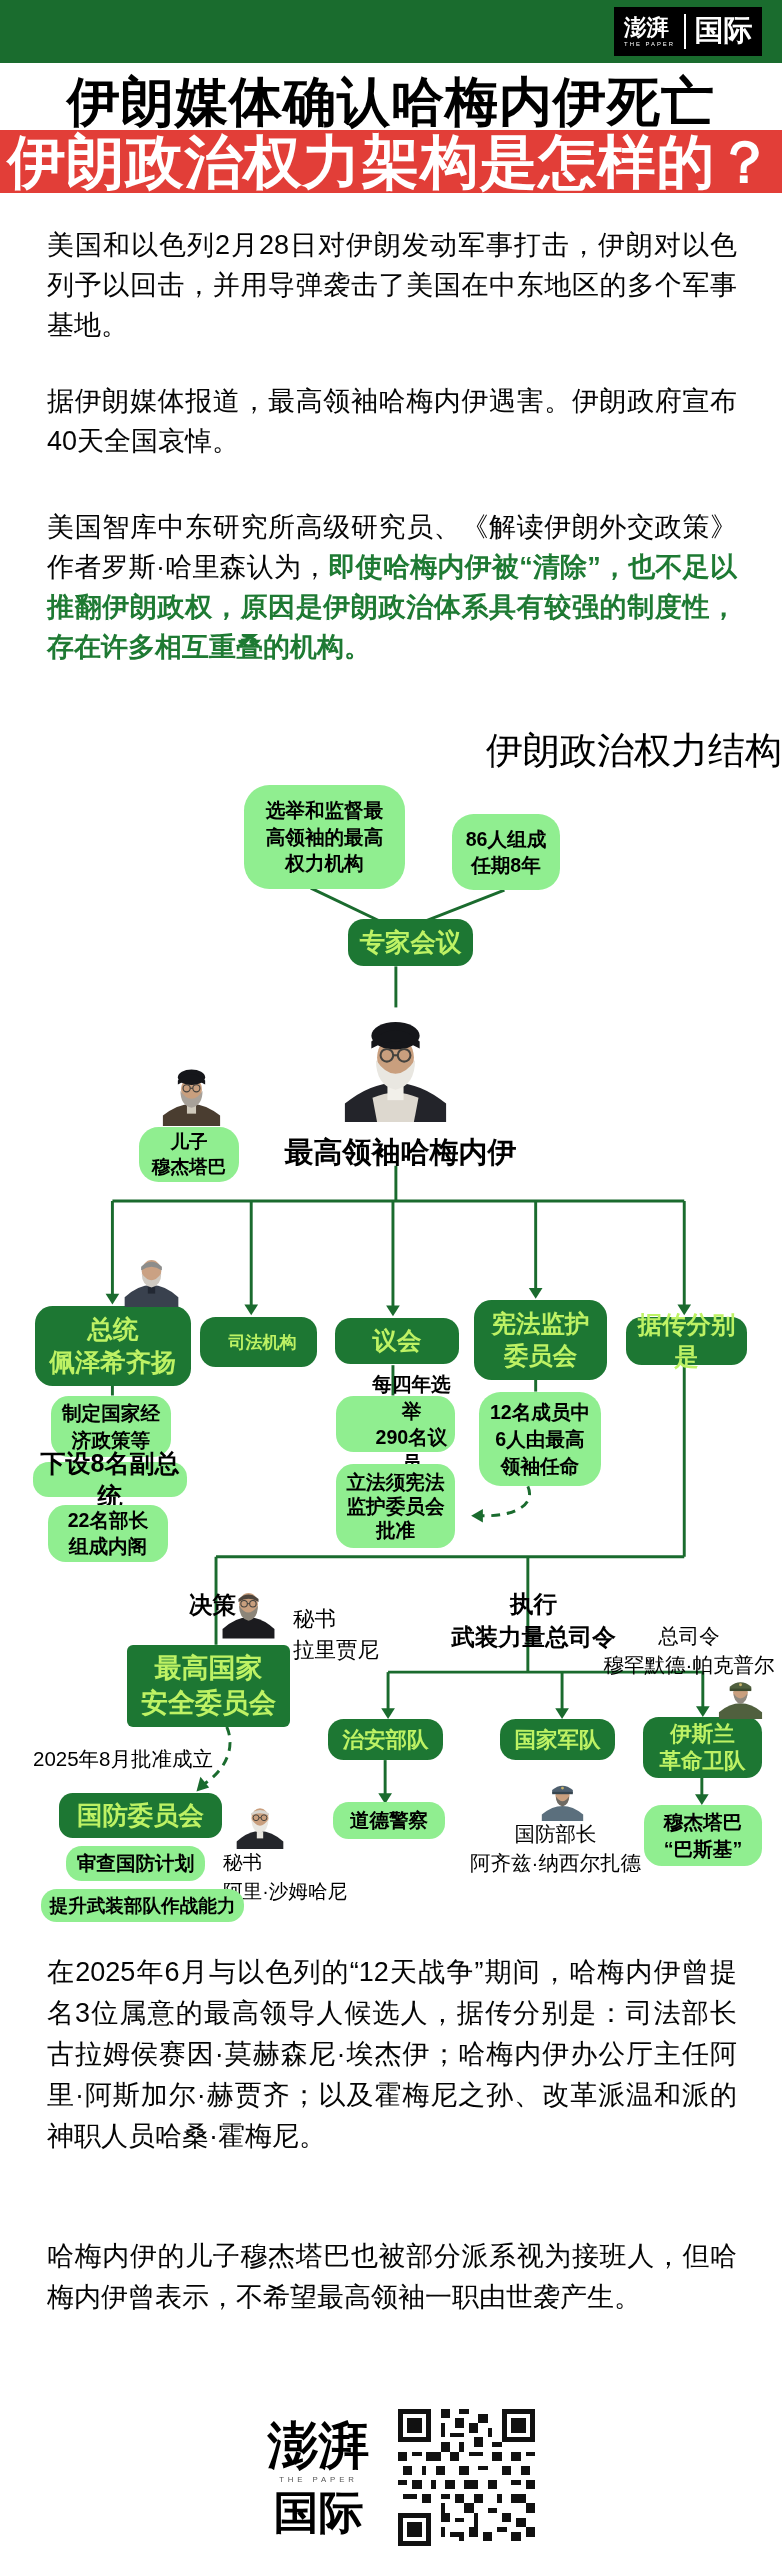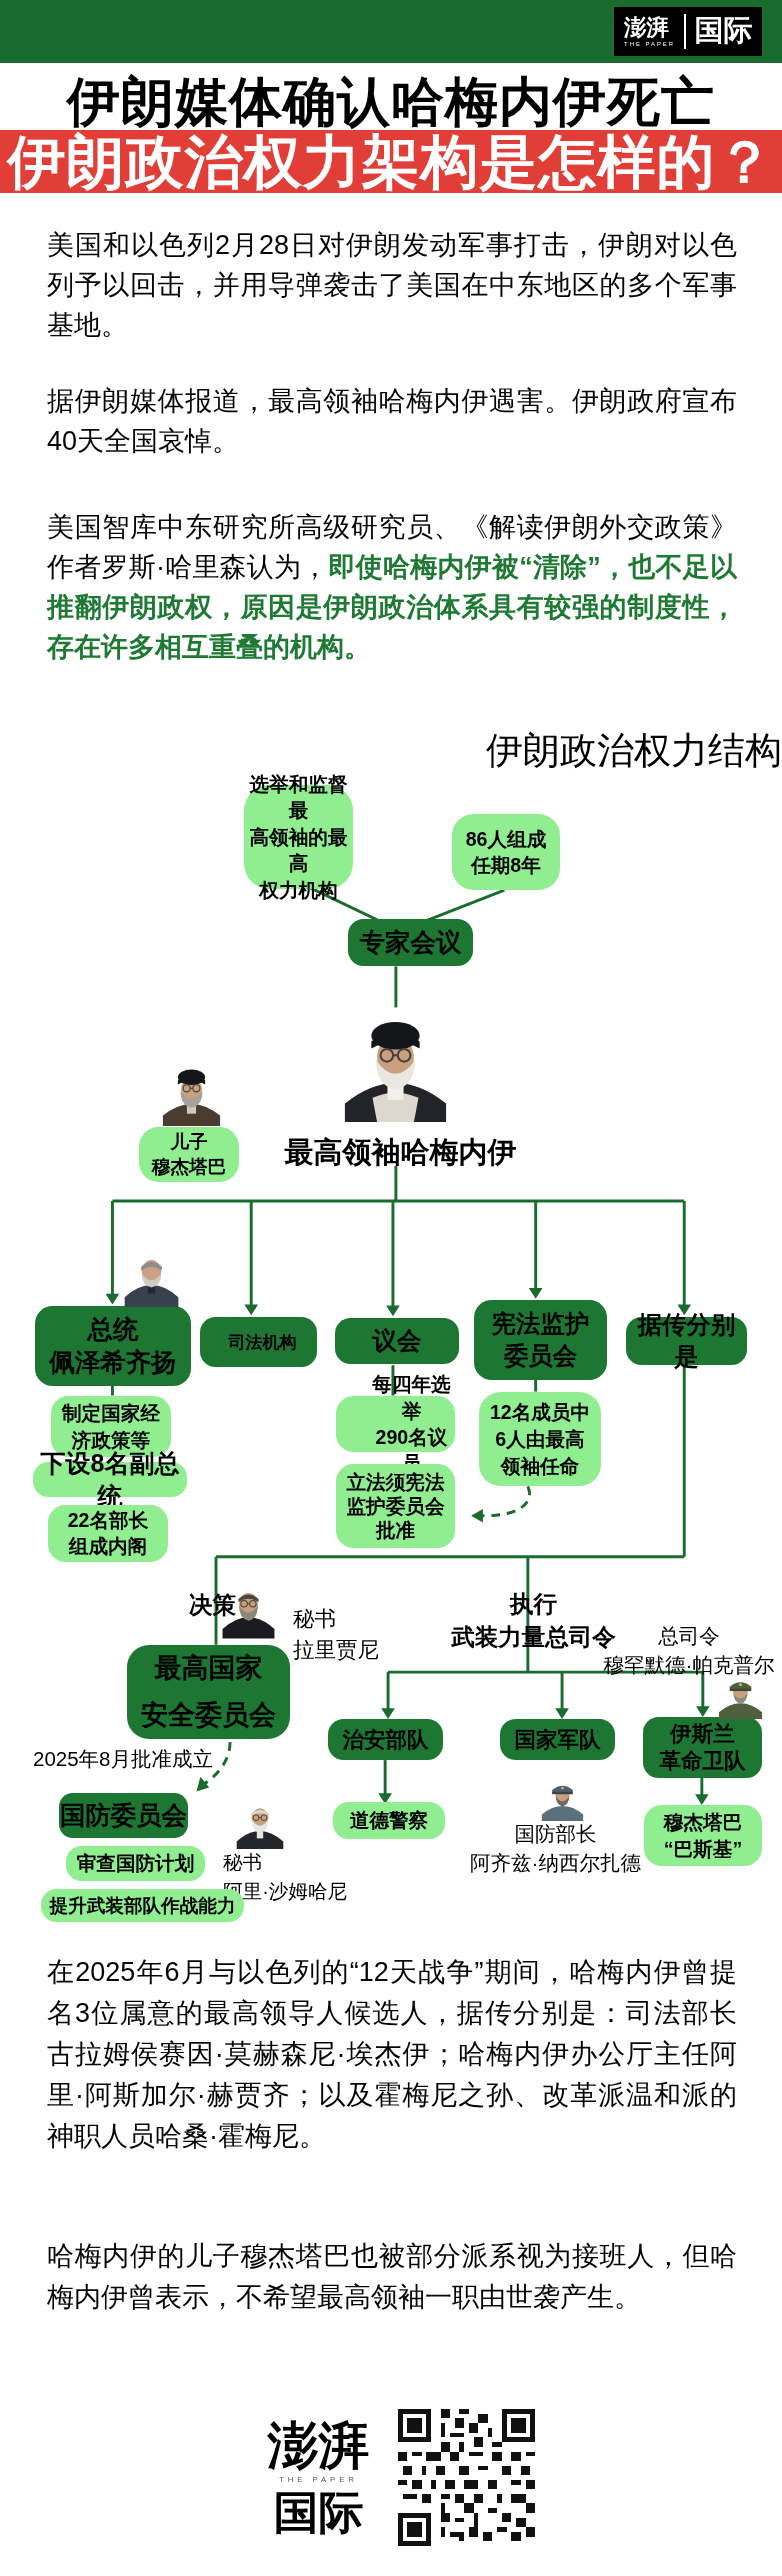--- a/index.html
+++ b/index.html
@@ -19,21 +19,21 @@
   .title2{left:0;top:130px;width:782px;height:63px;line-height:63px;text-align:center;
           font-size:58px;font-weight:900;color:#fff;letter-spacing:1px;}
   
   .para{left:47px;width:690px;font-size:27px;line-height:40px;text-align:justify;word-break:break-all;color:#050505;}
   .green-strong{color:#1e7a33;font-weight:bold;}
   
   .d-title{left:0;top:726px;width:782px;text-align:right;font-size:37px;font-weight:400;}
   .lg{background:#90ee90;border-radius:17.6px;display:flex;align-items:center;justify-content:center;
       text-align:center;font-weight:bold;color:#000;z-index:2;}
   .dg{background:#1d7733;border-radius:15.6px;display:flex;align-items:center;justify-content:center;
-      text-align:center;font-weight:bold;color:#000000;z-index:2;}
+      text-align:center;font-weight:bold;color:#bef264;z-index:2;}
   .lbl{z-index:2;}
   .lines-svg{left:0;top:704px;width:782px;height:1252px;z-index:1;}
   .portrait{z-index:3;}
   .portrait svg{width:100%;height:100%;display:block;}
   
   .f-brand{left:258px;top:2418px;width:121px;text-align:center;}
   .f-brand .b1{font-size:51px;line-height:55px;font-weight:900;font-family:"DejaVu Serif","Liberation Serif",serif;}
   .f-brand .b2{font-size:7.8px;letter-spacing:3.9px;margin:2px 0 3.9px 0;color:#555;}
   .f-brand .b3{font-size:45px;line-height:49px;font-weight:900;}
   .qr{left:398px;top:2409px;width:137px;height:137px;}
@@ -101,21 +101,21 @@
       <polygon points="390,1027 404,1027 397,1038"></polygon>
       <polygon points="568,1027 582,1027 575,1038"></polygon>
       <polygon points="712,1025 726,1025 719,1036"></polygon>
       <polygon points="387,1114 401,1114 394,1125"></polygon>
       <polygon points="711,1115 725,1115 718,1126"></polygon>
       <polygon points="482,830 494,823 494,837"></polygon>
       <polygon points="201,1112 214,1108 205,1097"></polygon>
     </g>
   </svg>
 
-  <div class="abs lg pre" style="left:244px;top:785px;width:109px;height:104px;font-size:19.6px;line-height:26.4px;border-radius:25.4px;">选举和监督最
+  <div class="abs lg pre" style="left:244px;top:785px;width:161px;height:104px;font-size:19.6px;line-height:26.4px;border-radius:25.4px;">选举和监督最
 高领袖的最高
 权力机构</div>
   <div class="abs lg pre" style="left:452px;top:814px;width:108px;height:76px;font-size:19.6px;line-height:26.4px;border-radius:21.5px;">86人组成
 任期8年</div>
   <div class="abs dg" style="left:348px;top:919px;width:125px;height:47px;font-size:25.4px;">专家会议</div>
 
   <div class="abs portrait" style="left:338px;top:1007px;width:115px;height:115px;">
     <svg viewBox="0 0 100 100">
       <path d="M6,100 V84 Q28,66 50,66 Q72,66 94,84 V100 Z" fill="#23242a"></path>
       <path d="M30,79 Q50,70 70,79 L66,100 H34 Z" fill="#ddd8cf"></path>
@@ -184,21 +184,21 @@
       <ellipse cx="50" cy="42" rx="16" ry="19" fill="#c99f7e"></ellipse>
       <path d="M34,44 Q34,66 50,70 Q66,66 66,44 Q58,56 50,56 Q42,56 34,44 Z" fill="#8c8579"></path>
       <path d="M33,33 Q50,18 67,33 L67,38 Q50,27 33,38 Z" fill="#4d443c"></path>
       <circle cx="42.5" cy="41" r="5.5" fill="none" stroke="#44423e" stroke-width="1.8"></circle>
       <circle cx="57.5" cy="41" r="5.5" fill="none" stroke="#44423e" stroke-width="1.8"></circle>
       <line x1="48" y1="41" x2="52" y2="41" stroke="#44423e" stroke-width="1.8"></line>
     </svg>
   </div>
   <div class="abs lbl pre" style="left:293px;top:1604px;font-size:21.5px;line-height:31px;">秘书
 拉里贾尼</div>
-  <div class="abs dg pre" style="left:127px;top:1645px;width:163px;height:94px;font-size:27px;line-height:47px;border-radius:22px;">最高国家
+  <div class="abs dg pre" style="left:127px;top:1645px;width:163px;height:82px;font-size:27px;line-height:35px;border-radius:6px;">最高国家
 安全委员会</div>
   <div class="abs lbl pre" style="left:426px;top:1588px;width:215px;text-align:center;font-size:23.5px;line-height:33px;font-weight:900;">执行
 武装力量总司令</div>
   <div class="abs lbl pre" style="left:595px;top:1621px;width:188px;text-align:center;font-size:20.5px;line-height:29px;">总司令
 穆罕默德·帕克普尔</div>
 
   <div class="abs dg" style="left:328px;top:1719px;width:115px;height:41px;font-size:21.5px;">治安部队</div>
   <div class="abs dg" style="left:500px;top:1719px;width:115px;height:41px;font-size:21.5px;">国家军队</div>
   <div class="abs dg pre" style="left:643px;top:1717px;width:119px;height:61px;font-size:21.5px;line-height:27px;">伊斯兰
 革命卫队</div>
@@ -207,21 +207,21 @@
       <path d="M6,100 V86 Q28,68 50,68 Q72,68 94,86 V100 Z" fill="#50603e"></path>
       <ellipse cx="50" cy="46" rx="15" ry="17" fill="#c99f7e"></ellipse>
       <path d="M36,48 Q36,66 50,69 Q64,66 64,48 Q57,58 50,58 Q43,58 36,48 Z" fill="#8f8a80"></path>
       <path d="M28,34 Q50,16 72,34 L72,40 H28 Z" fill="#50603e"></path>
       <rect x="28" y="38" width="44" height="5" fill="#3c4a2e"></rect>
       <circle cx="50" cy="30" r="3" fill="#c9b46a"></circle>
     </svg>
   </div>
 
   <div class="abs lbl" style="left:33px;top:1745px;font-size:20.5px;">2025年8月批准成立</div>
-  <div class="abs dg" style="left:59px;top:1793px;width:129px;height:45px;font-size:25.4px;border-radius:13.7px;">国防委员会</div>
+  <div class="abs dg" style="left:59px;top:1793px;width:163px;height:45px;font-size:25.4px;border-radius:13.7px;">国防委员会</div>
   <div class="abs portrait" style="left:224px;top:1796px;width:72px;height:53px;">
     <svg viewBox="0 0 100 100">
       <path d="M6,100 V86 Q28,66 50,66 Q72,66 94,86 V100 Z" fill="#24262b"></path>
       <rect x="44" y="68" width="12" height="12" fill="#e8e6e0"></rect>
       <ellipse cx="50" cy="42" rx="16" ry="19" fill="#c99f7e"></ellipse>
       <path d="M34,44 Q34,66 50,70 Q66,66 66,44 Q58,56 50,56 Q42,56 34,44 Z" fill="#e9e7e1"></path>
       <path d="M33,33 Q50,20 67,33 L67,37 Q50,28 33,37 Z" fill="#d8d5cf"></path>
       <circle cx="42.5" cy="41" r="5.5" fill="none" stroke="#44423e" stroke-width="1.8"></circle>
       <circle cx="57.5" cy="41" r="5.5" fill="none" stroke="#44423e" stroke-width="1.8"></circle>
       <line x1="48" y1="41" x2="52" y2="41" stroke="#44423e" stroke-width="1.8"></line>

